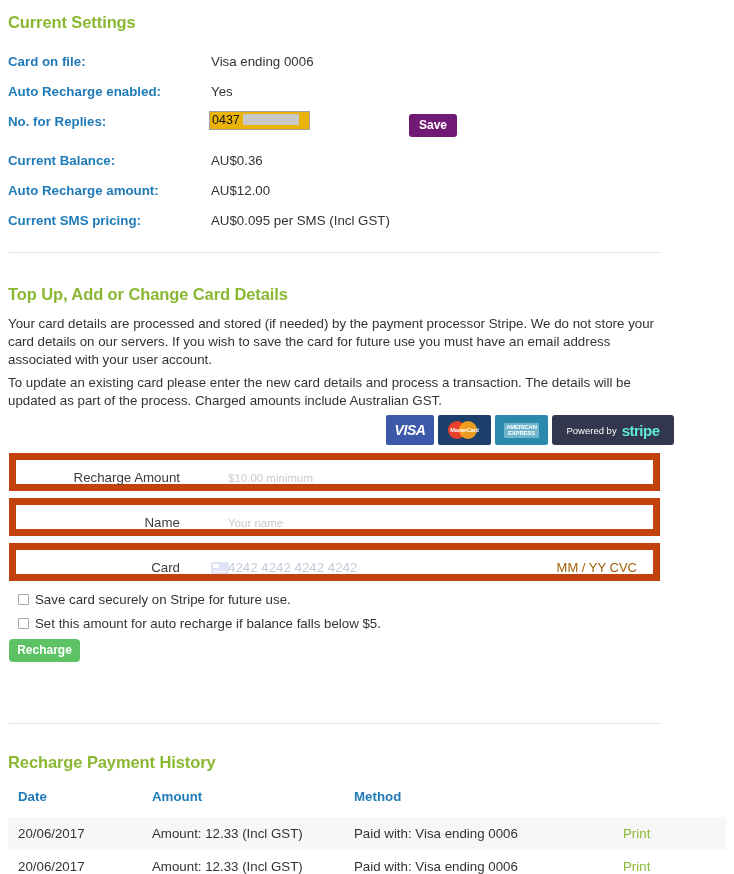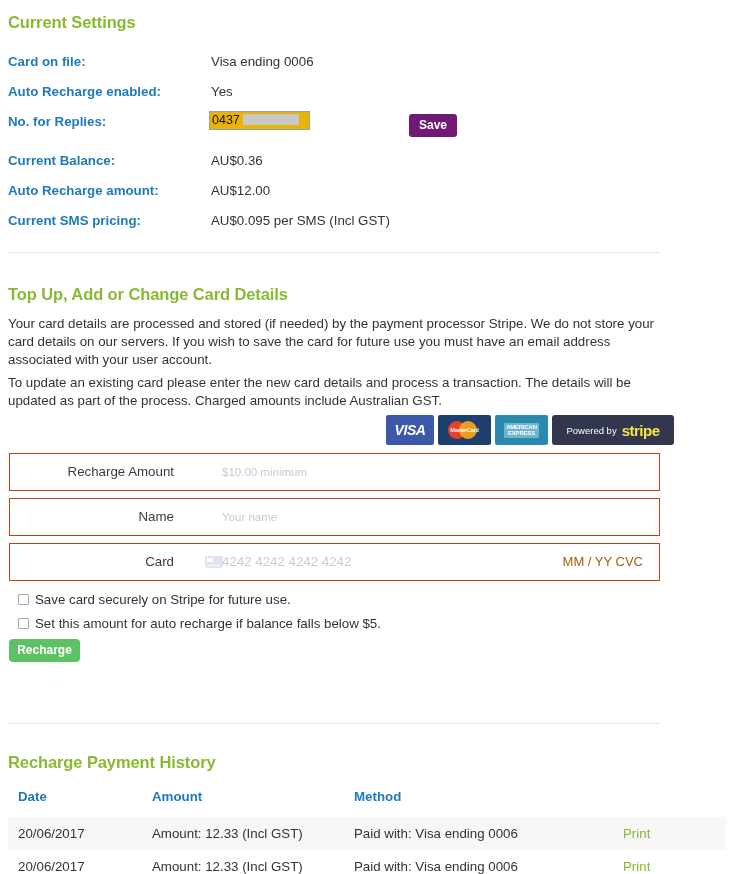--- a/index.html
+++ b/index.html
@@ -138,28 +138,28 @@
   }
   .amex-box span {
     color: #ffffff; font-size: 6px; font-weight: bold;
     font-family: "Liberation Sans", sans-serif; letter-spacing: -0.2px;
   }
   .logo-stripe {
     width: 122px; background: #32374d;
     justify-content: center; gap: 5px; border-radius: 3px;
   }
   .stripe-pb { color: #ffffff; font-size: 9.5px; font-family: "Liberation Sans", sans-serif; }
-  .stripe-wm { color: #fde047; font-size: 15px; font-weight: bold; letter-spacing: -0.5px;
+  .stripe-wm { color: #5eead4; font-size: 15px; font-weight: bold; letter-spacing: -0.5px;
                font-family: "Liberation Sans", sans-serif; }
 
   
   .field {
     position: absolute;
     left: 9px; width: 651px; height: 38px;
-    border: 1px solid #c2410c;
+    border: 7px solid #c2410c;
     background: #ffffff;
   }
   .field-label {
     position: absolute;
     left: 0; top: 0;
     width: 180px; height: 36px;
     line-height: 36px;
     text-align: right;
     padding-right: 16px;
     font-size: 13.3px;

